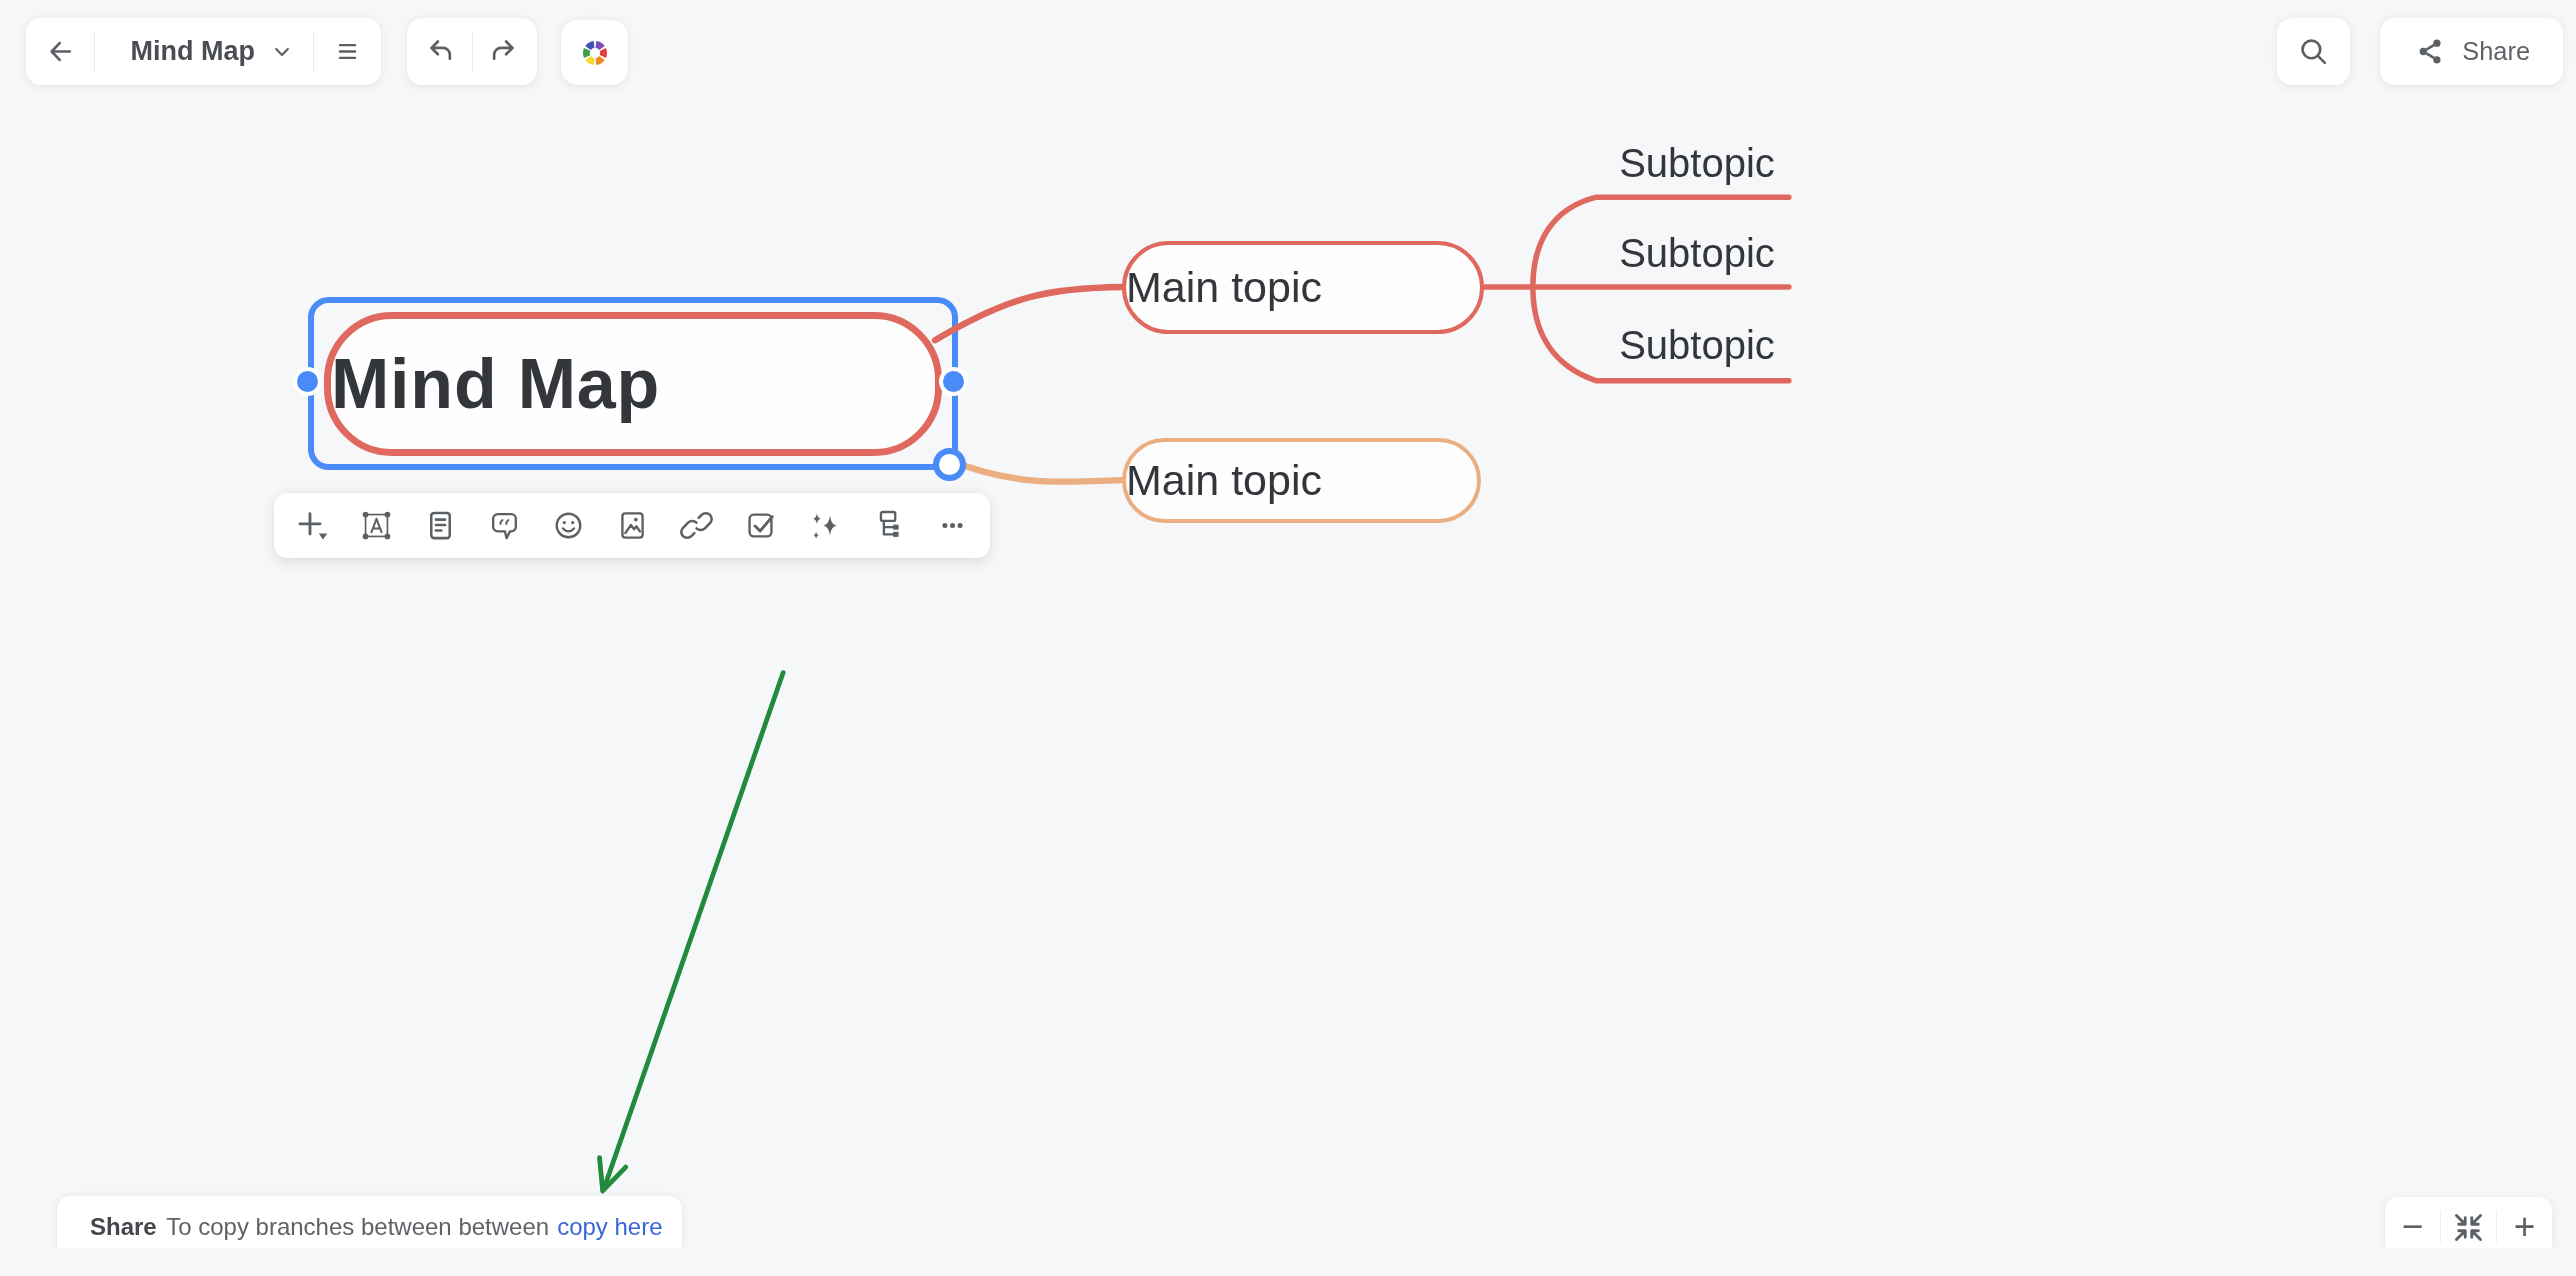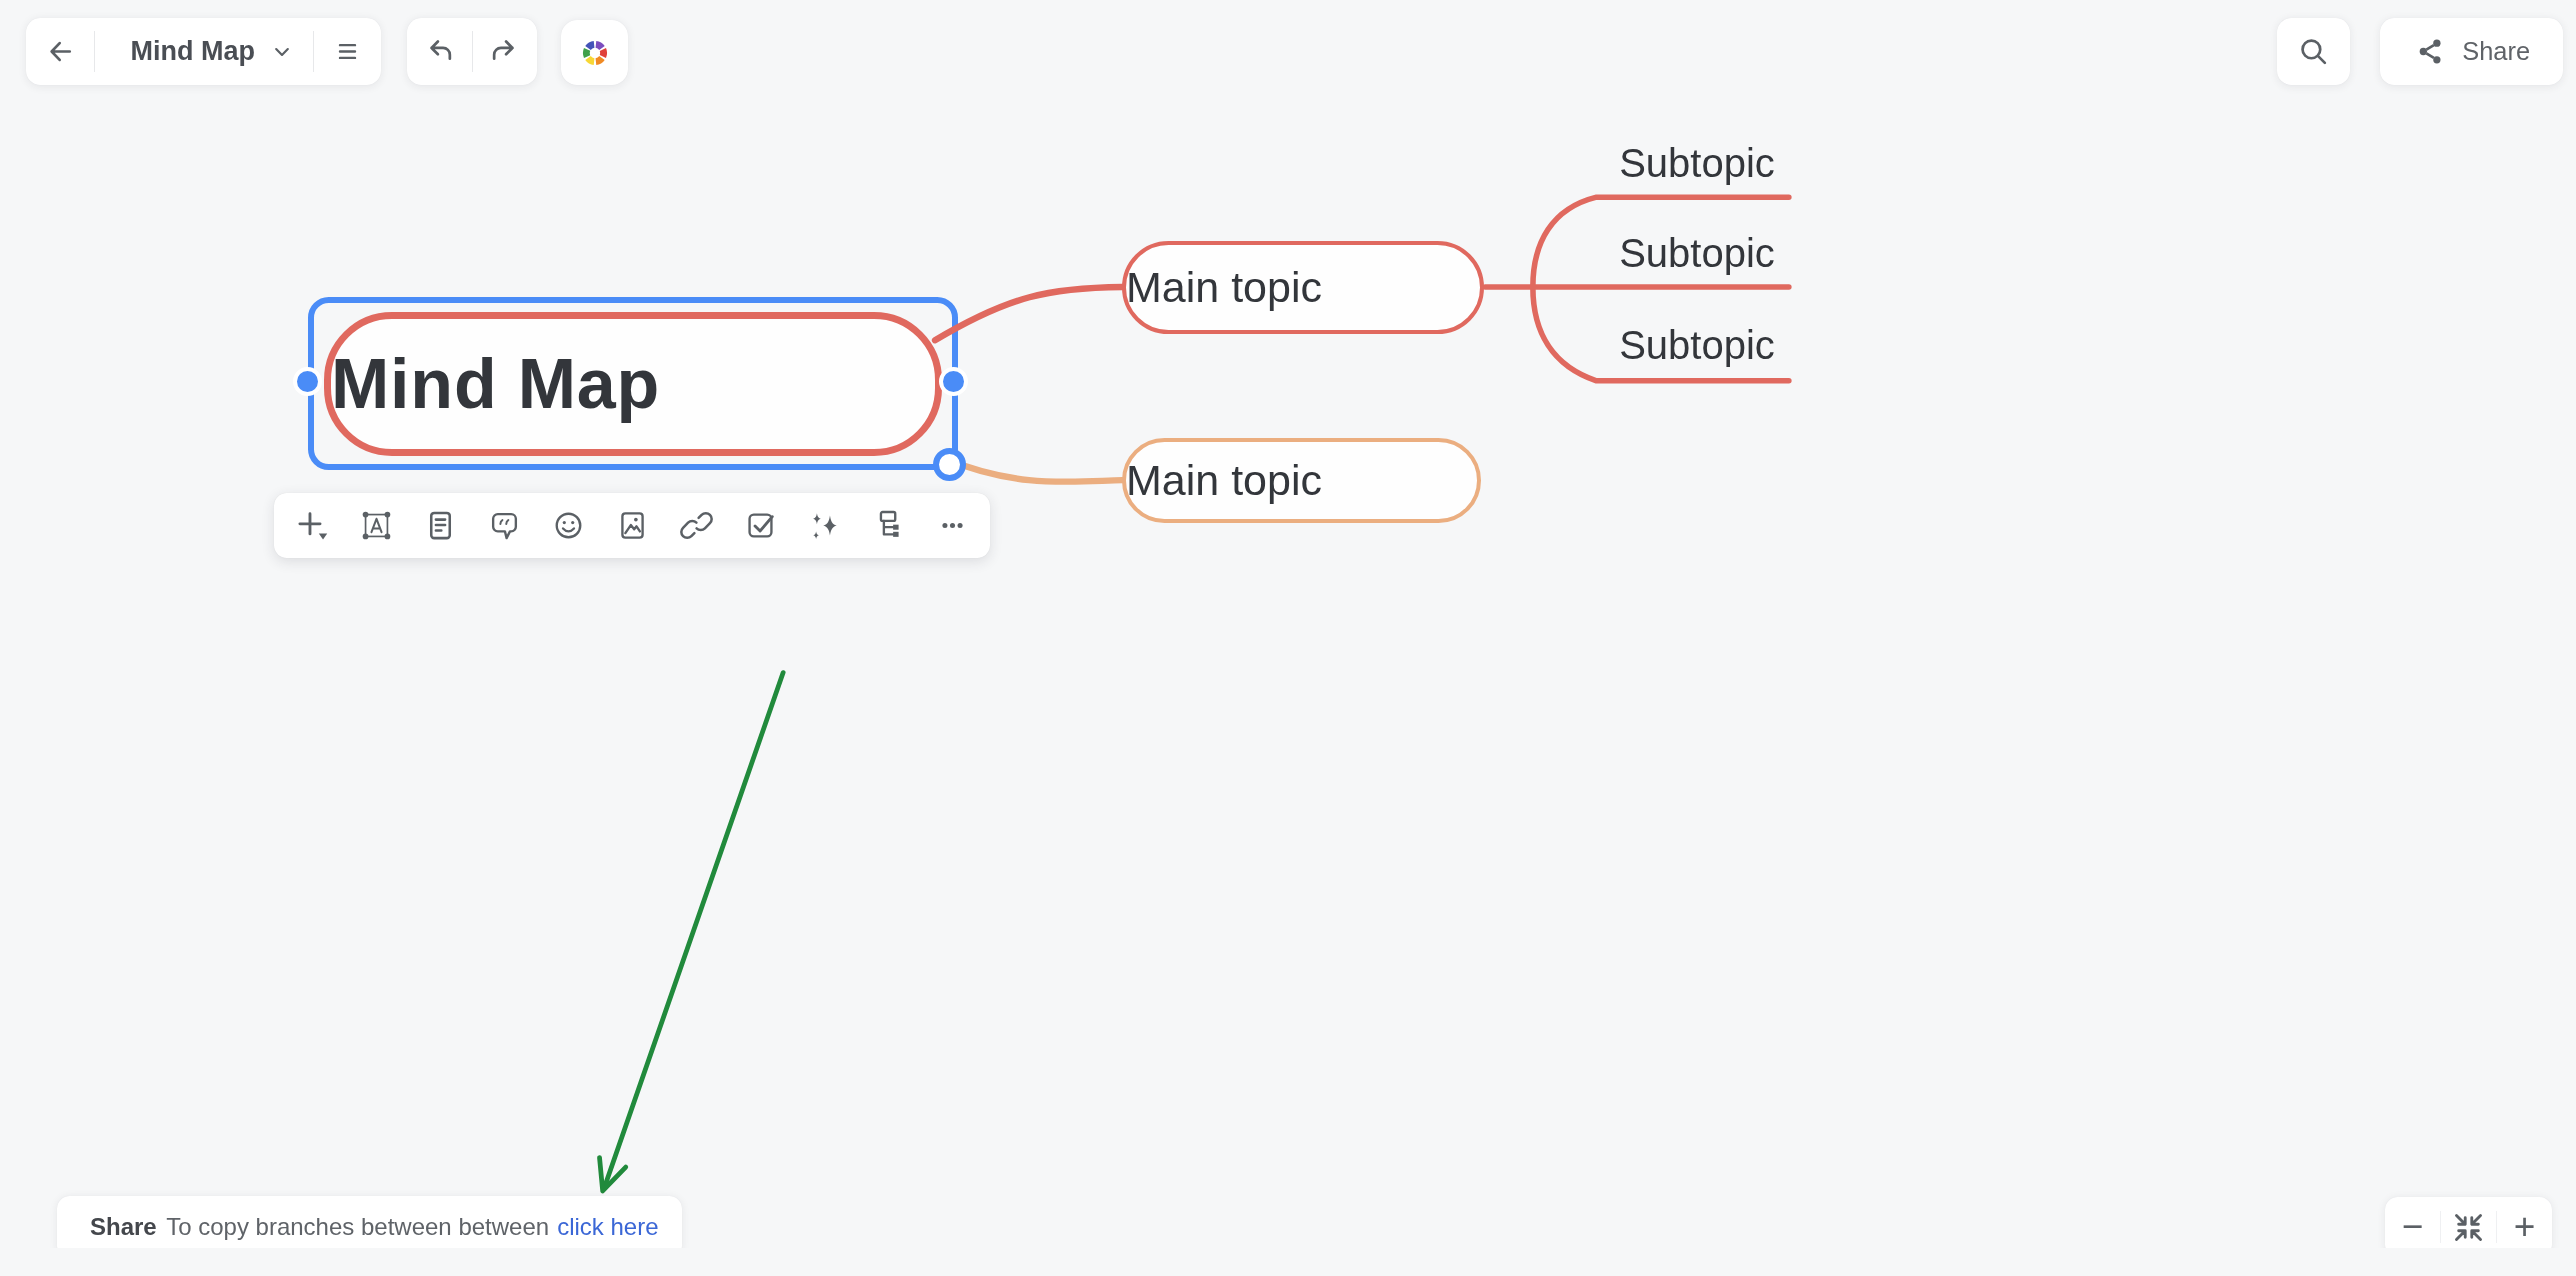--- a/index.html
+++ b/index.html
@@ -244,21 +244,21 @@
         <circle cx="13" cy="22" r="3"></circle>
           <circle cx="22" cy="22" r="3"></circle>
           <circle cx="31" cy="22" r="3"></circle>
       </svg>
     </div>
   </div>
 
   <div class="tips">
     <b>Share</b>
     <span>To copy branches between between</span>
-    <span class="link">click here</span>
+    <span class="link">copy here</span>
   </div>
 
   <div class="zoomctl">
     <div class="iconbtn">−</div>
     <div class="vdiv"></div>
     <div class="iconbtn">
       <svg width="35" height="35" viewBox="0 0 32 32" fill="none" stroke="#5B6065" stroke-width="2.6" stroke-linecap="round" stroke-linejoin="round">
         <path d="M5 5 L13 13 M13 13 V7 M13 13 H7"></path>
         <path d="M27 5 L19 13 M19 13 V7 M19 13 H25"></path>
         <path d="M5 27 L13 19 M13 19 V25 M13 19 H7"></path>

